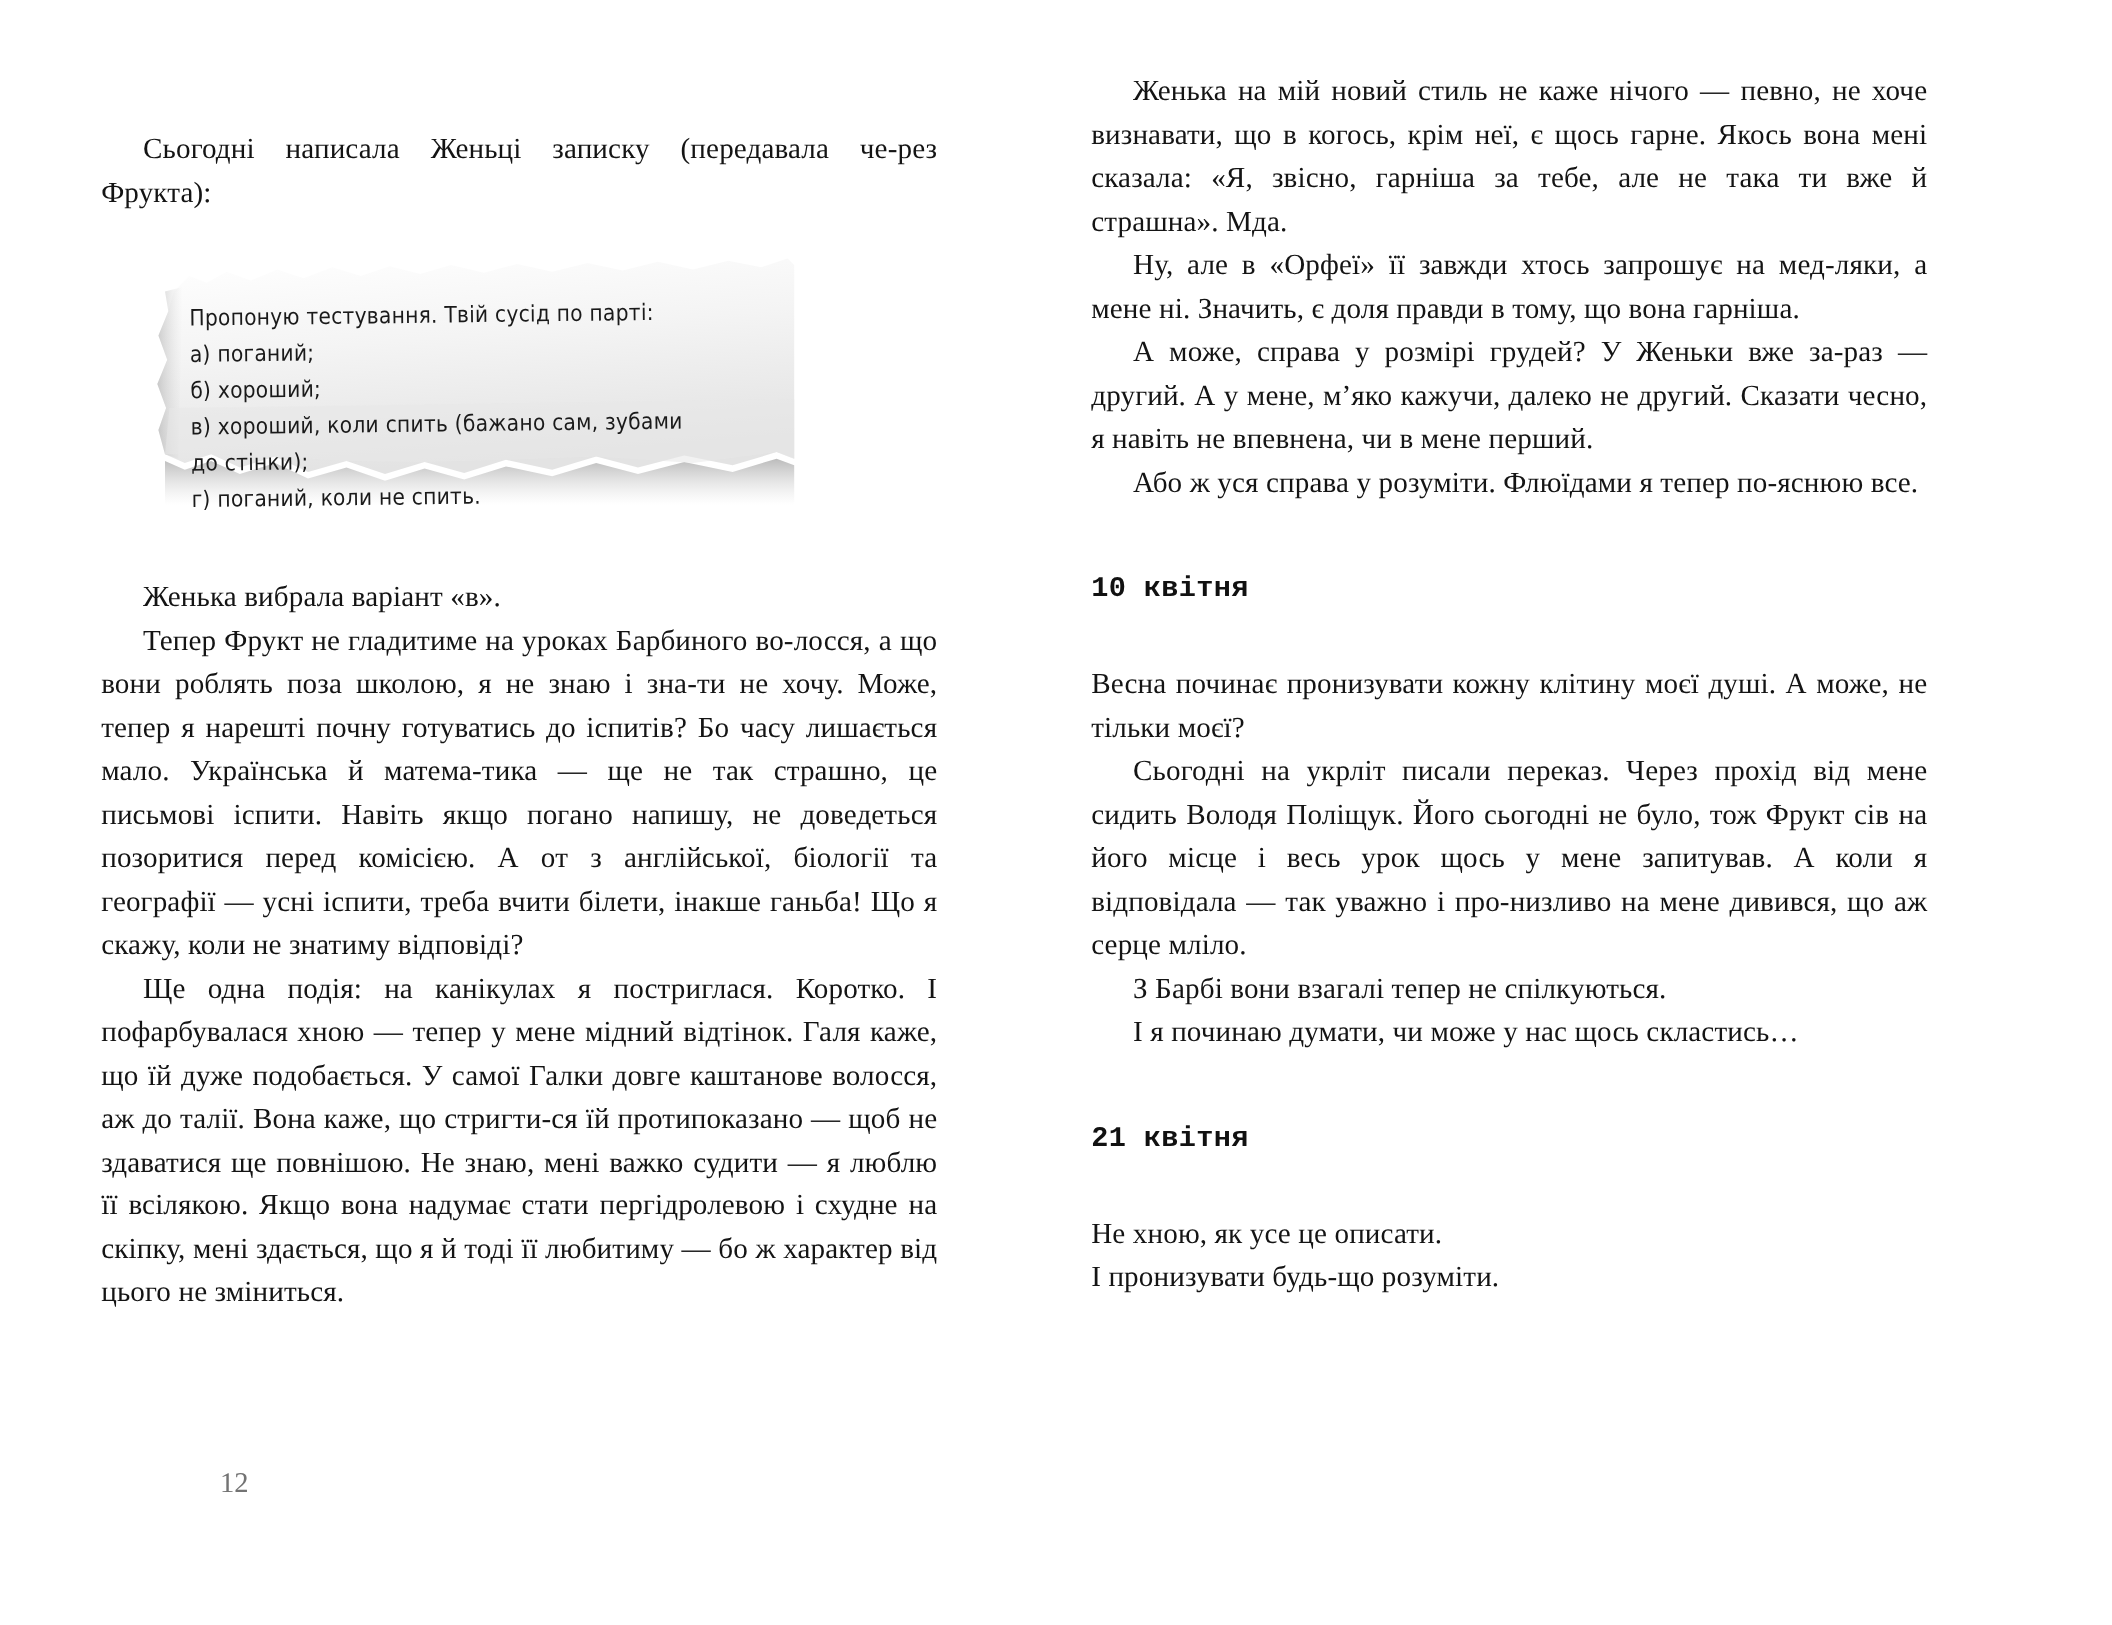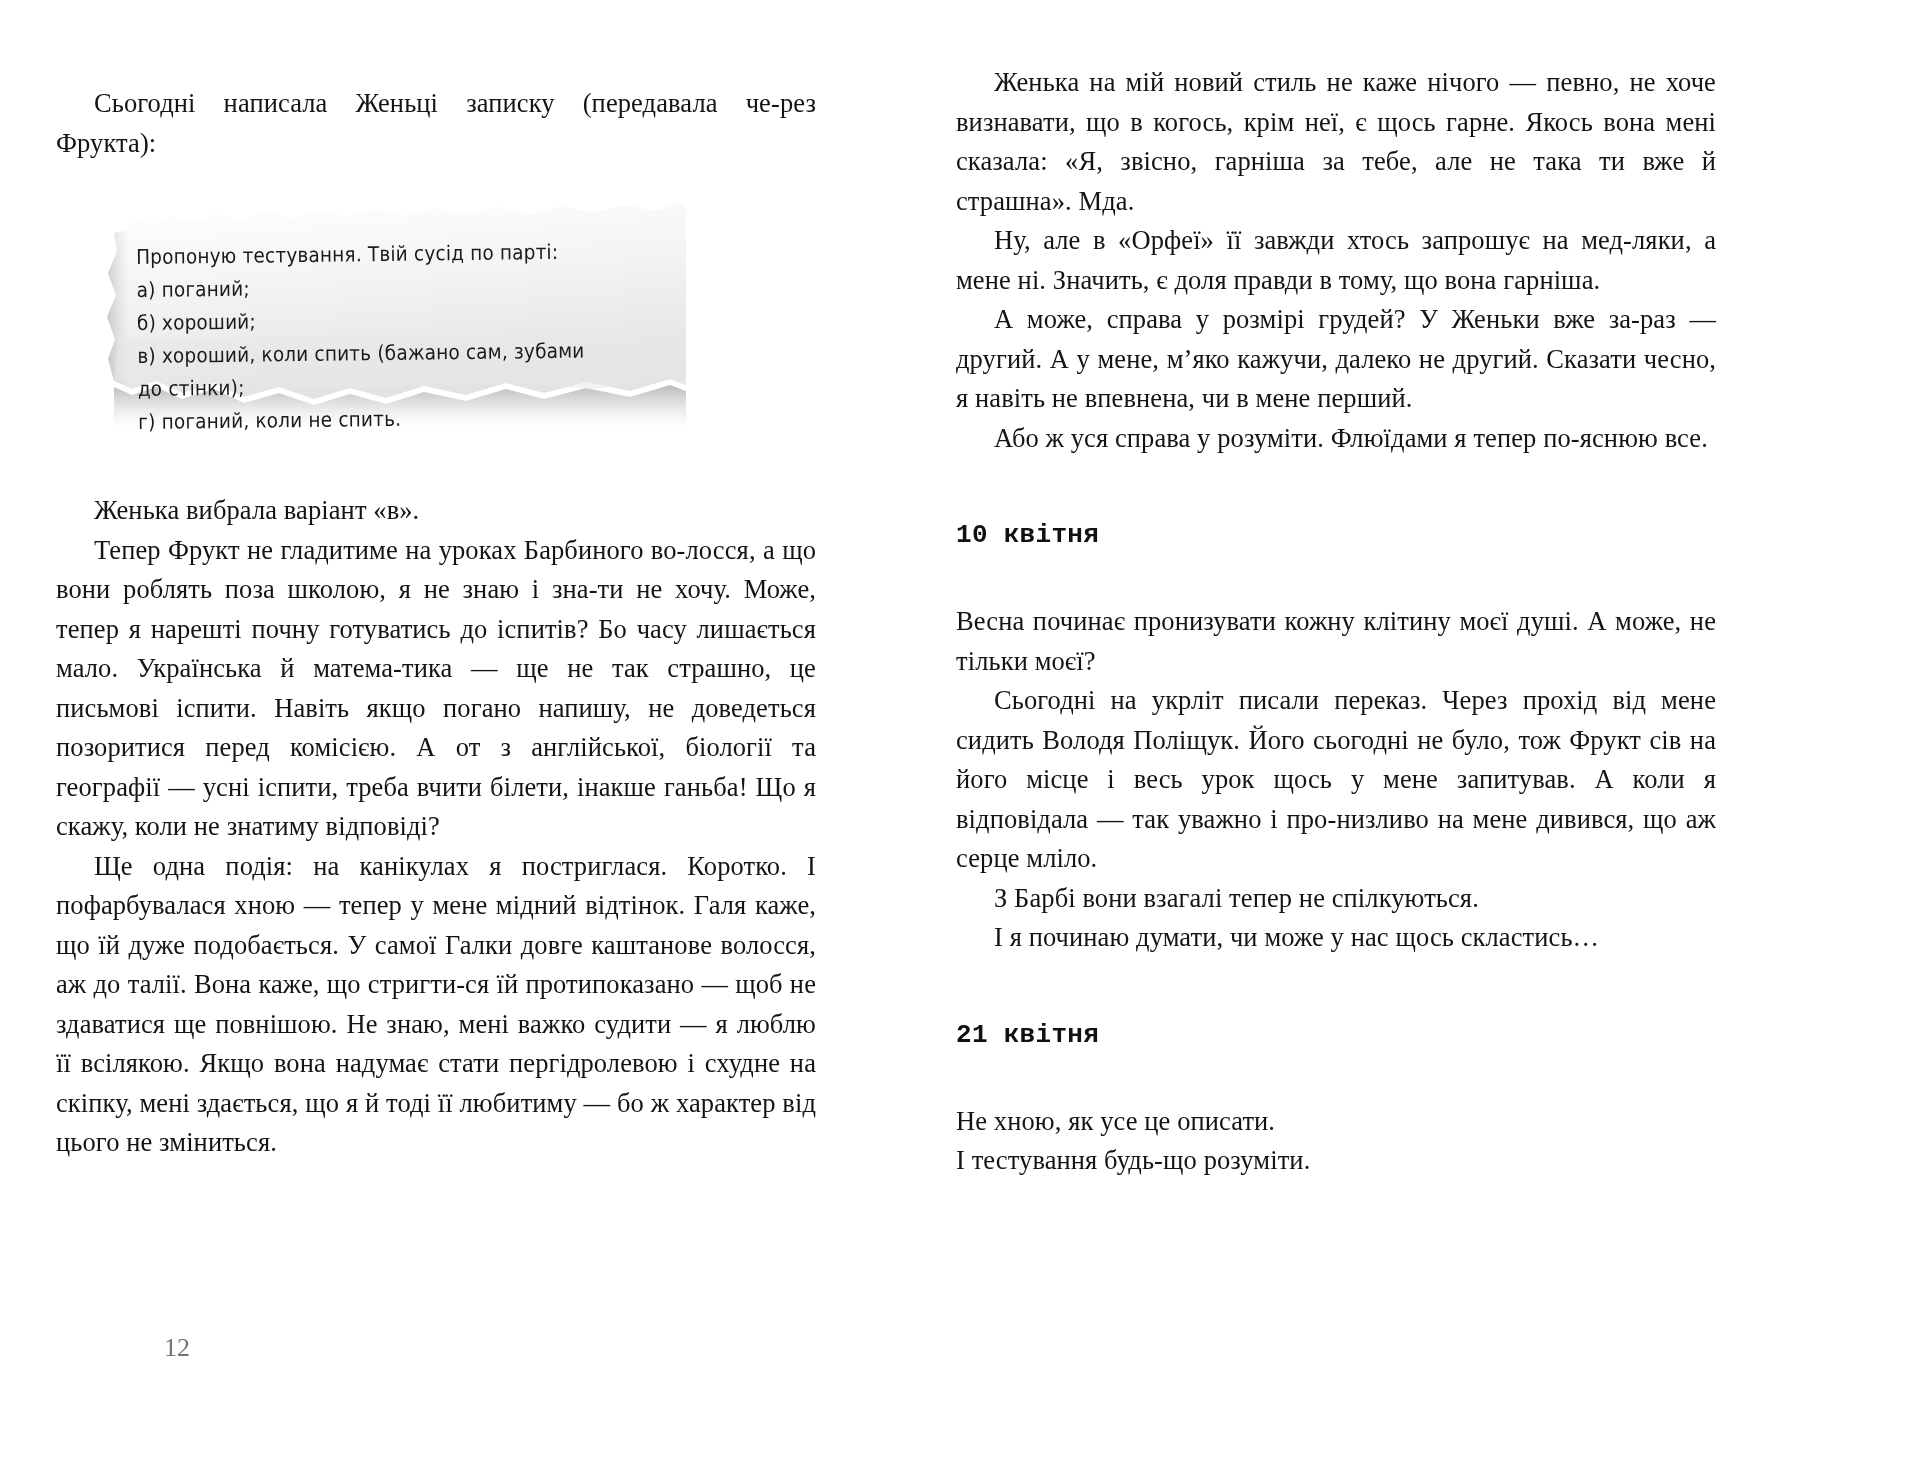--- a/index.html
+++ b/index.html
@@ -29,22 +29,22 @@
     justify-content: flex-start;
   }
 
   .column {
     position: relative;
     box-sizing: border-box;
   }
 
   .column-left {
     width: 760px;
-    margin-left: 56px;
-    padding-top: 84px;
+    margin-left: 92px;
+    padding-top: 116px;
   }
 
   .column-right {
     width: 760px;
     margin-left: 140px;
     padding-top: 63px;
   }
 
   .body-text {
     font-size: 26.5px;
@@ -213,19 +213,19 @@
         <p>З Барбі вони взагалі тепер не спілкуються.</p>
         <p>І я починаю думати, чи може у нас щось скластись…</p>
       </div>
 
       <div class="gap-before-heading"></div>
       <div class="date-heading">21 квітня</div>
       <div class="gap-after-heading"></div>
 
       <div class="body-text">
         <p class="no-indent">Не хною, як усе це описати.</p>
-        <p class="no-indent">І тестування будь-що розуміти.</p>
+        <p class="no-indent">І пронизувати будь-що розуміти.</p>
       </div>
 
     </div>
 
   </div>
 </div>
 
 </body></html>

